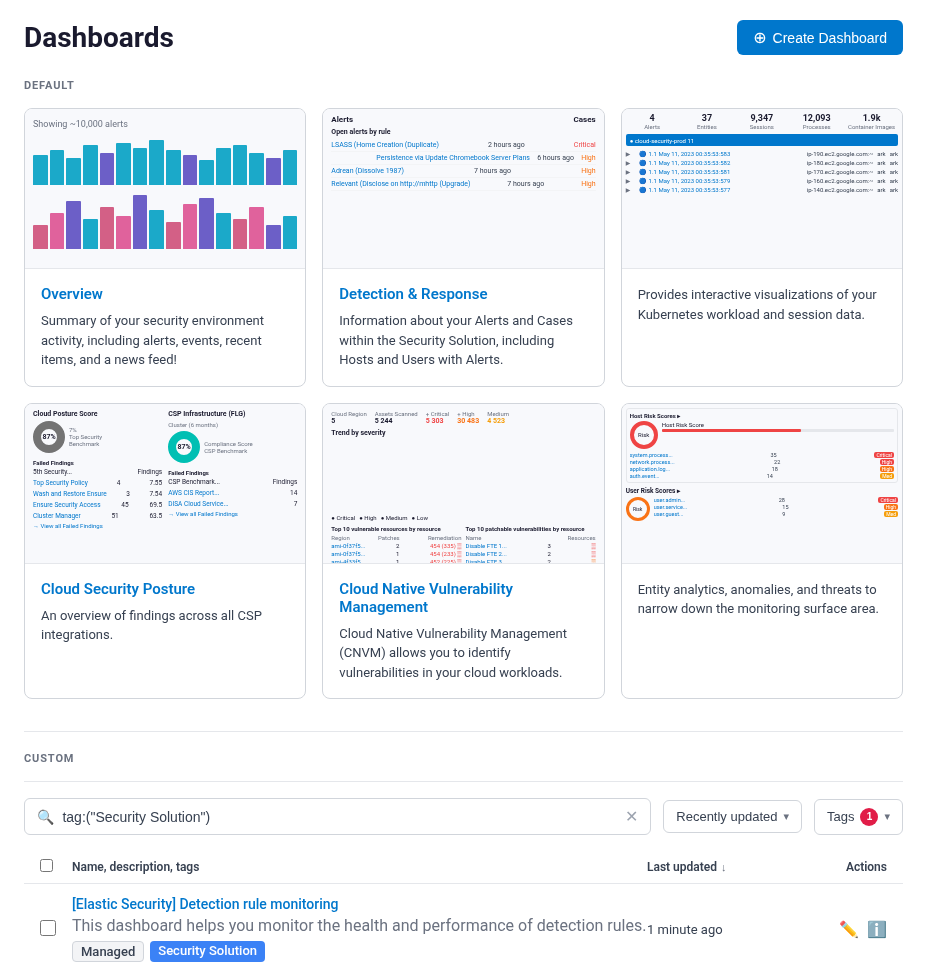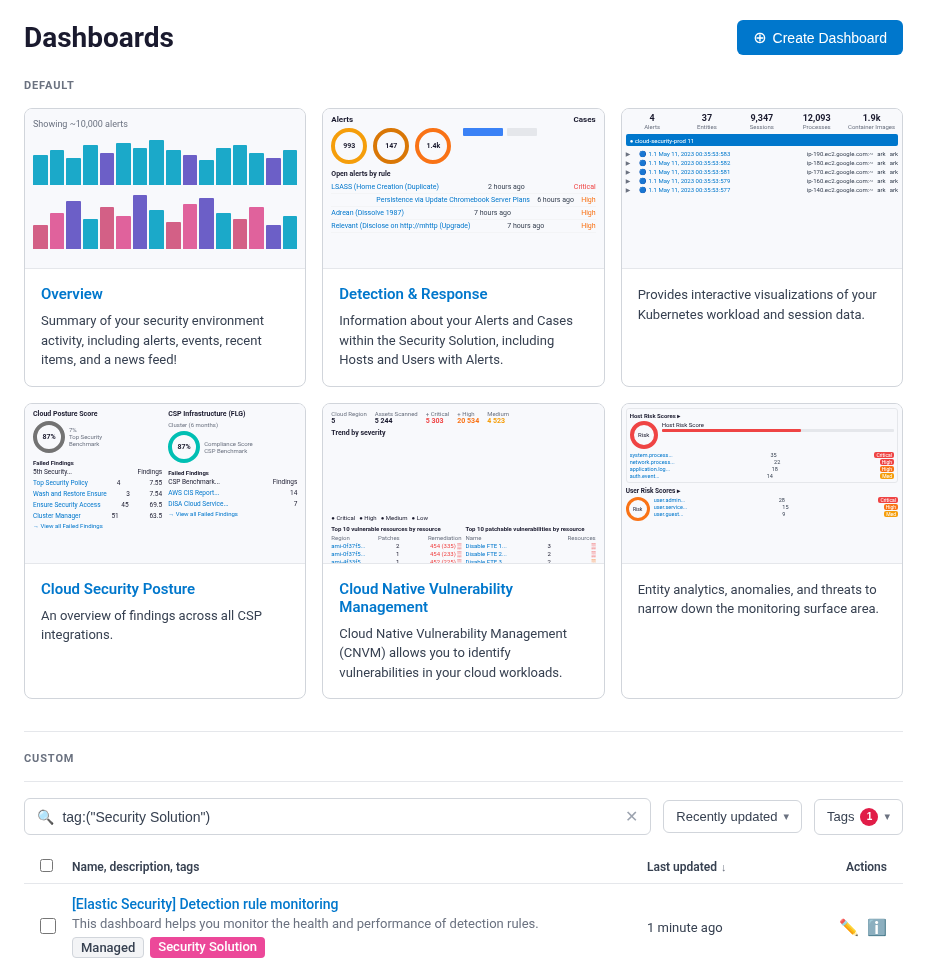--- a/index.html
+++ b/index.html
@@ -189,21 +189,21 @@
     .csp-score {
       display: flex;
       align-items: center;
       gap: 4px;
       margin-bottom: 6px;
     }
     .csp-circle {
       width: 32px;
       height: 32px;
       border-radius: 50%;
-      border: 4px solid #737373;
+      border: 8px solid #737373;
       display: flex;
       align-items: center;
       justify-content: center;
       font-size: 7px;
       font-weight: 700;
     }
     .csp-rows {
       display: flex;
       flex-direction: column;
       gap: 3px;
@@ -387,21 +387,21 @@
     }
     .row-name-area { flex: 1; }
     .row-link {
       color: #0077cc;
       font-size: 14px;
       font-weight: 500;
       cursor: pointer;
       text-decoration: none;
     }
     .row-desc {
-      font-size: 13px;
+      font-size: 16px;
       color: #6b7280;
       margin: 4px 0;
     }
     .row-tags {
       display: flex;
       gap: 6px;
       margin-top: 6px;
       flex-wrap: wrap;
     }
     .tag {
@@ -409,21 +409,21 @@
       border-radius: 4px;
       padding: 2px 8px;
       font-weight: 500;
     }
     .tag-managed {
       background: #f3f4f6;
       color: #374151;
       border: 1px solid #d1d5db;
     }
     .tag-security {
-      background: #ec4899;
+      background: #3b82f6;
       color: #fff;
     }
     .row-updated {
       width: 160px;
       font-size: 13px;
       color: #374151;
     }
     .row-actions {
       width: 80px;
       display: flex;
@@ -504,39 +504,20 @@
         </div>
       </div>
 
       <div class="dashboard-card">
         <div class="card-preview">
           <div class="preview-det">
             <div style="display:flex;justify-content:space-between;margin-bottom:4px;">
               <span style="font-size:8px;font-weight:700;">Alerts</span>
               <span style="font-size:8px;font-weight:700;">Cases</span>
             </div>
-            <div style="display:flex;gap:12px;margin-bottom:6px;">
-              <div class="det-circles">
-                <div class="det-circle" style="border-color:#f59e0b;">
-                  <span>993</span>
-                </div>
-                <div class="det-circle" style="border-color:#d97706;">
-                  <span>147</span>
-                </div>
-                <div class="det-circle" style="border-color:#f97316;">
-                  <span>1.4k</span>
-                </div>
-              </div>
-              <div style="flex:1;font-size:7px;">
-                <div style="display:flex;gap:4px;align-items:center;margin-bottom:2px;">
-                  <div style="width:40px;height:8px;background:#3b82f6;border-radius:1px;"></div>
-                  <div style="width:30px;height:8px;background:#e5e7eb;border-radius:1px;"></div>
-                </div>
-              </div>
-            </div>
             <div style="font-size:7px;font-weight:700;margin-bottom:3px;">Open alerts by rule</div>
             <div class="det-table">
               <div class="det-table-row">
                 <span style="color:#0077cc;">LSASS (Home Creation (Duplicate)</span>
                 <span>2 hours ago</span>
                 <span style="color:#ef4444;">Critical</span>
               </div>
               <div class="det-table-row">
                 <span style="color:#0077cc;margin-left:45px;">Persistence via Update Chromebook Server Plans</span>
                 <span>6 hours ago</span>
@@ -714,21 +695,21 @@
               <div>
                 <div style="font-size:6px;color:#6b7280;">Assets Scanned</div>
                 <div style="font-weight:700;">5 244</div>
               </div>
               <div>
                 <div style="font-size:6px;color:#6b7280;">+ Critical</div>
                 <div style="font-weight:700;color:#ef4444;">5 303</div>
               </div>
               <div>
                 <div style="font-size:6px;color:#6b7280;">+ High</div>
-                <div style="font-weight:700;color:#f97316;">20 534</div>
+                <div style="font-weight:700;color:#f97316;">30 483</div>
               </div>
               <div>
                 <div style="font-size:6px;color:#6b7280;">Medium</div>
                 <div style="font-weight:700;color:#f59e0b;">4 523</div>
               </div>
             </div>
             <div style="font-size:7px;font-weight:700;margin-bottom:3px;">Trend by severity</div>
             <div class="cnvm-trend">
               <div class="cnvm-bar-group">
                 <div class="cnvm-bar" style="height:40%;background:#ef4444;"></div>

